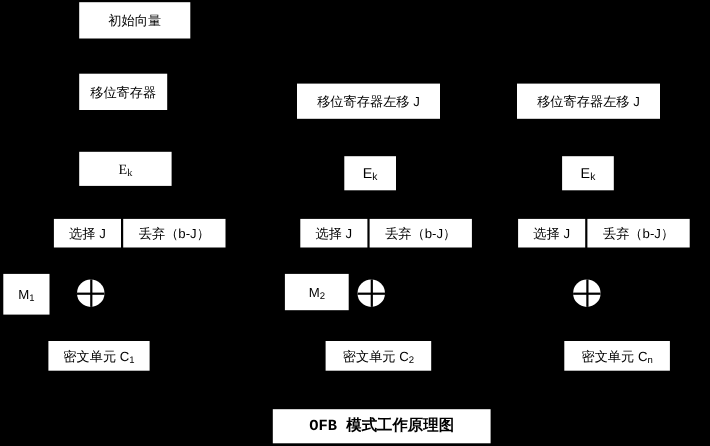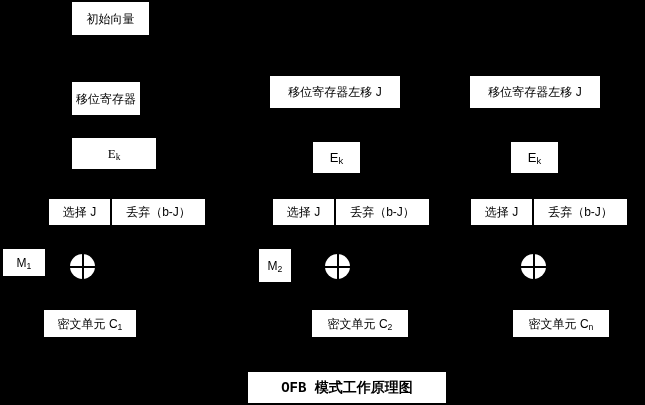--- a/index.html
+++ b/index.html
@@ -66,40 +66,40 @@
     height: 2px;
     width: 100%;
     margin-top: -1px;
   }
 </style>
 </head>
 <body>
 
 <div id="canvas">
 
-  <div class="box" style="left:72px; top:2px; width:77px; height:33px;">
+  <div class="box" style="left:72px; top:2px; width:101px; height:33px;">
     <span>初始向量</span>
   </div>
 
-  <div class="box" style="left:72px; top:82px; width:68px; height:33px;">
+  <div class="box" style="left:72px; top:67px; width:80px; height:33px;">
     <span>移位寄存器</span>
   </div>
 
   <div class="box serif" style="left:72px; top:138px; width:84px; height:31px; font-size:13px;">
     <span><span>E</span><sub>k</sub></span>
   </div>
 
   <div class="box" style="left:49px; top:199px; width:61px; height:26px;">
     <span>选择 J</span>
   </div>
   <div class="box" style="left:112px; top:199px; width:93px; height:26px;">
     <span>丢弃（b-J）</span>
   </div>
 
-  <div class="box" style="left:3px; top:249px; width:42px; height:27px;">
+  <div class="box" style="left:3px; top:249px; width:42px; height:37px;">
     <span><span>M</span><sub>1</sub></span>
   </div>
 
   <div class="xor" style="left:70px; top:254px; width:25px; height:25px;"></div>
 
   <div class="box" style="left:44px; top:310px; width:92px; height:27px;align-items:center;">
     <span><span>密文单元 C</span><sub>1</sub></span>
   </div>
 
   <div class="box" style="left:270px; top:76px; width:130px; height:32px;">
@@ -110,27 +110,27 @@
     <span><span>E</span><sub>k</sub></span>
   </div>
 
   <div class="box" style="left:273px; top:199px; width:61px; height:26px;">
     <span>选择 J</span>
   </div>
   <div class="box" style="left:336px; top:199px; width:93px; height:26px;">
     <span>丢弃（b-J）</span>
   </div>
 
-  <div class="box" style="left:259px; top:249px; width:32px; height:33px;">
+  <div class="box" style="left:259px; top:249px; width:58px; height:33px;">
     <span><span>M</span><sub>2</sub></span>
   </div>
 
   <div class="xor" style="left:325px; top:254px; width:25px; height:25px;"></div>
 
-  <div class="box" style="left:296px; top:310px; width:96px; height:27px;margin-left:16px;">
+  <div class="box" style="left:296px; top:310px; width:96px; height:27px;">
     <span><span>密文单元 C</span><sub>2</sub></span>
   </div>
 
   <div class="box" style="left:470px; top:76px; width:130px; height:32px;">
     <span>移位寄存器左移 J</span>
   </div>
 
   <div class="box" style="left:511px; top:142px; width:47px; height:31px; font-size:13px;">
     <span><span>E</span><sub>k</sub></span>
   </div>

